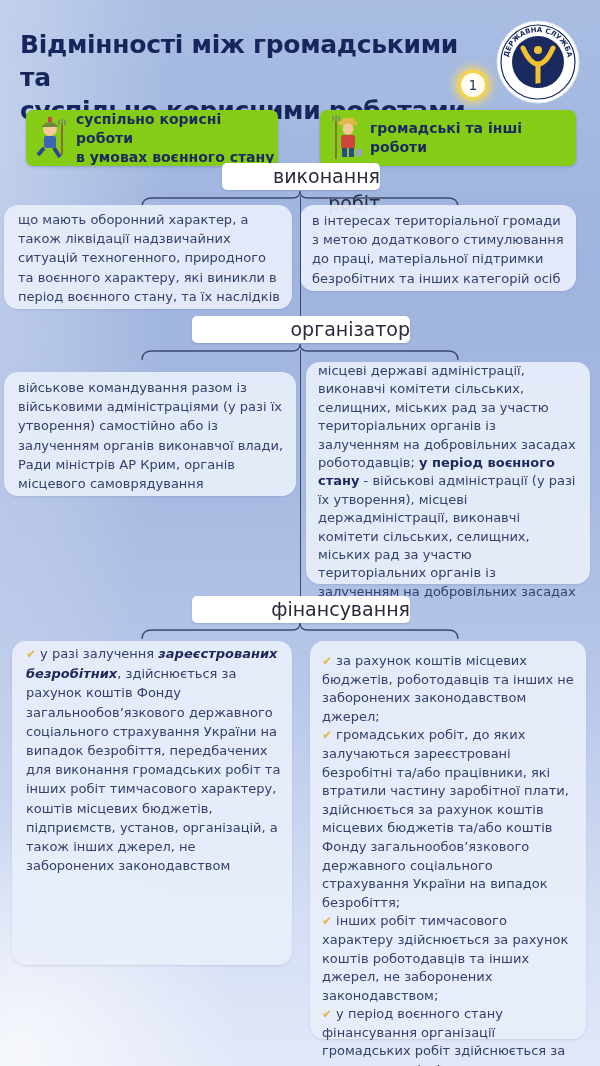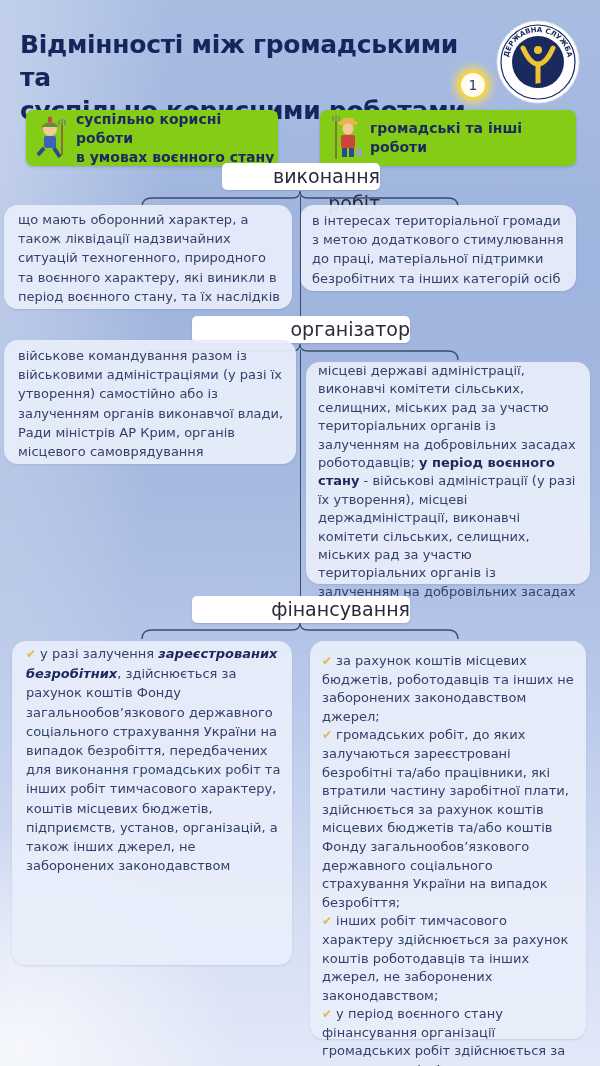--- a/index.html
+++ b/index.html
@@ -139,21 +139,21 @@
   <span>в інтересах територіальної громади з метою додаткового стимулювання до праці, матеріальної підтримки безробітних та інших категорій осіб</span>
 </div>
 
 <div class="vline" style="top:196px; height:120px;"></div>
 <div class="sec-label" style="top:316px; left:192px; width:218px;">організатор</div>
 <svg class="brace" style="top:343px;" viewBox="0 0 320 18" preserveAspectRatio="none">
   <path d="M2 17 Q2 8 12 8 L152 8 Q160 8 160 1 Q160 8 168 8 L308 8 Q318 8 318 17" fill="none" stroke="#3c4a6e" stroke-width="1.3"></path>
 </svg>
 <div class="vline" style="top:350px; height:248px;"></div>
 
-<div class="card" style="left:4px; top:340px; width:292px; height:124px;">
+<div class="card" style="left:4px; top:372px; width:292px; height:124px;">
   <span>військове командування разом із військовими адміністраціями (у разі їх утворення) самостійно або із залученням органів виконавчої влади, Ради міністрів АР Крим, органів місцевого самоврядування</span>
 </div>
 <div class="card right" style="left:306px; top:362px; width:284px; height:222px; padding-top:0; line-height:18.4px;">
   <span>місцеві державі адміністрації, виконавчі комітети сільських, селищних, міських рад за участю територіальних органів із залученням на добровільних засадах роботодавців; </span><b>у період воєнного стану</b><span> - військові адміністрації (у разі їх утворення), місцеві держадміністрації, виконавчі комітети сільських, селищних, міських рад  за участю територіальних органів із залученням на добровільних засадах роботодавців</span>
 </div>
 
 <div class="sec-label" style="top:596px; left:192px; width:218px;">фінансування</div>
 <svg class="brace" style="top:622px;" viewBox="0 0 320 18" preserveAspectRatio="none">
   <path d="M2 17 Q2 8 12 8 L152 8 Q160 8 160 1 Q160 8 168 8 L308 8 Q318 8 318 17" fill="none" stroke="#3c4a6e" stroke-width="1.3"></path>
 </svg>

